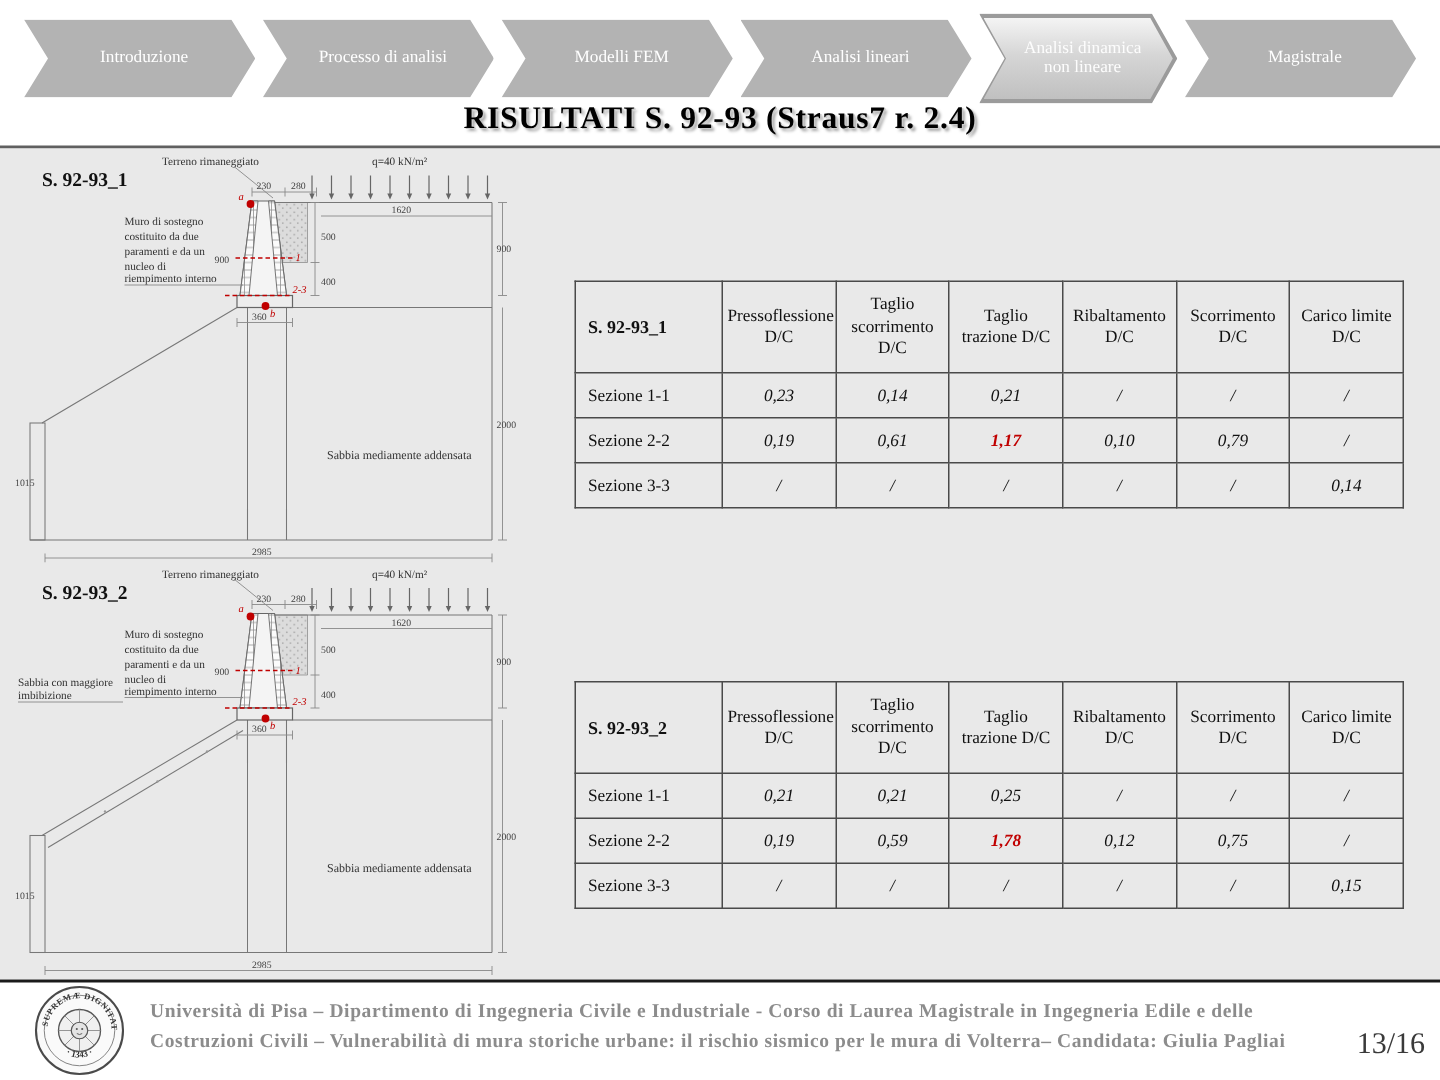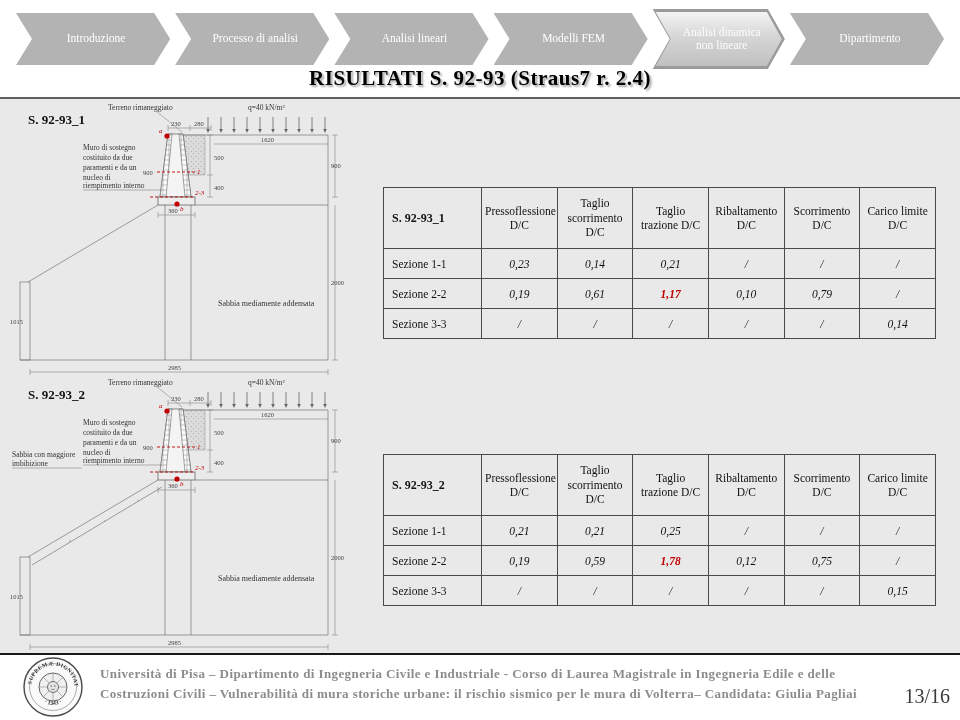--- a/index.html
+++ b/index.html
@@ -66,32 +66,32 @@
 <div class="slide">
 
   <nav class="nav">
     <div class="arrow">
         <span>Introduzione</span>
       </div>
     <div class="arrow">
         <span>Processo di analisi</span>
       </div>
     <div class="arrow">
-        <span>Analisi lineari</span>
+        <span>Modelli FEM</span>
       </div>
     <div class="arrow">
-        <span>Modelli FEM</span>
+        <span>Analisi lineari</span>
       </div>
     <div class="arrow-active-outer">
       <div class="arrow-active-inner">
           <span>Analisi dinamica non lineare</span>
         </div>
     </div>
     <div class="arrow">
-        <span>Dipartimento</span>
+        <span>Magistrale</span>
       </div>
   </nav>
 
   <div class="title">RISULTATI S. 92-93 (Straus7 r. 2.4)</div>
   <div class="rule-title"></div>
 
   <div class="content">
 
     <svg id="diagram1" class="diagram" viewBox="0 0 355 275">
       <defs>

